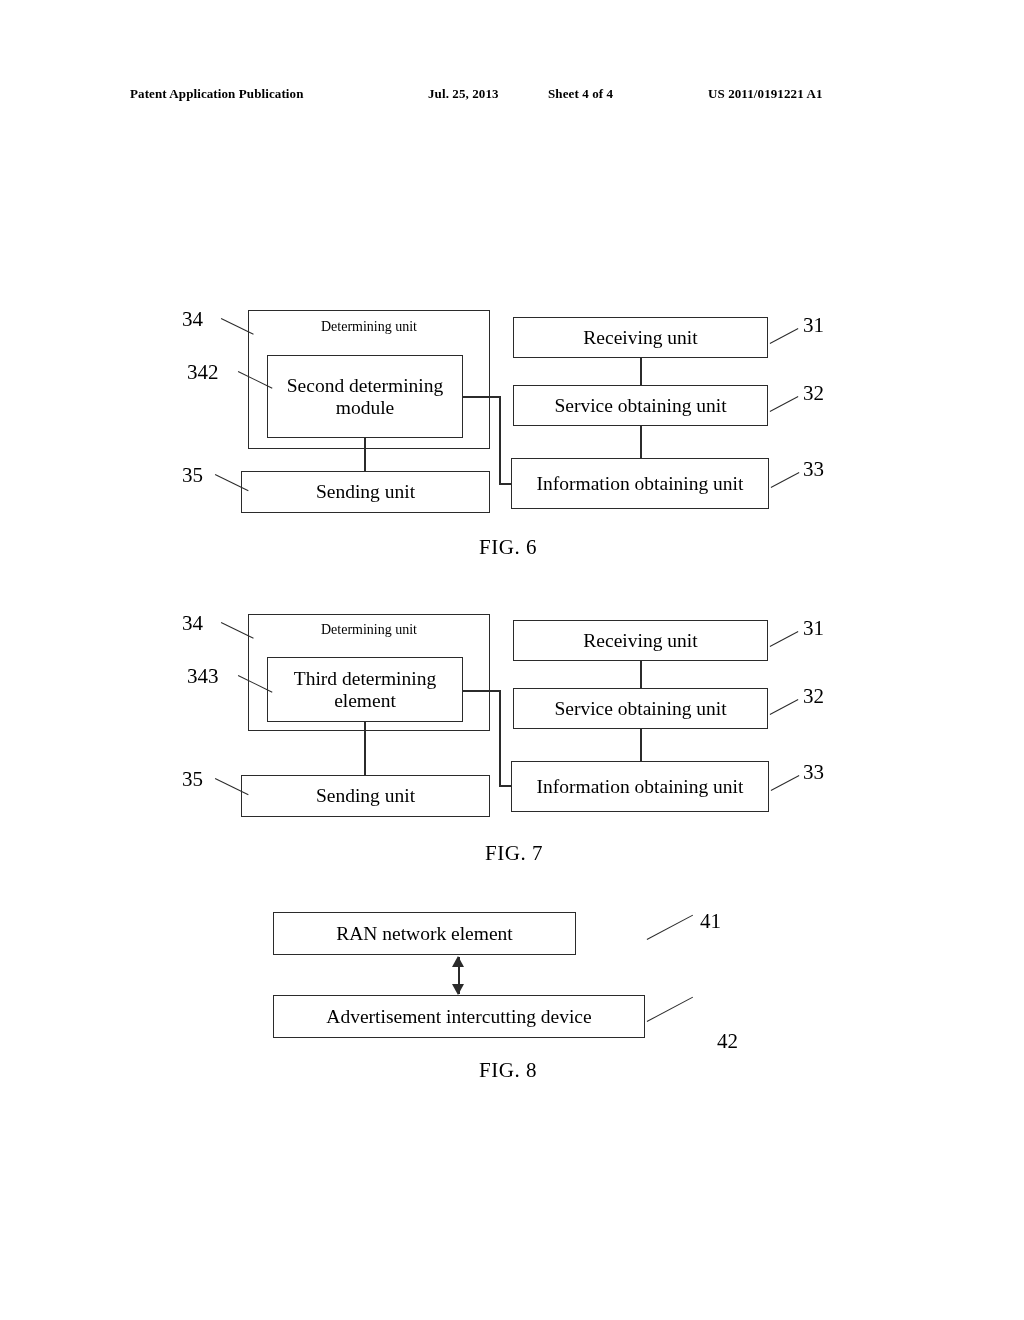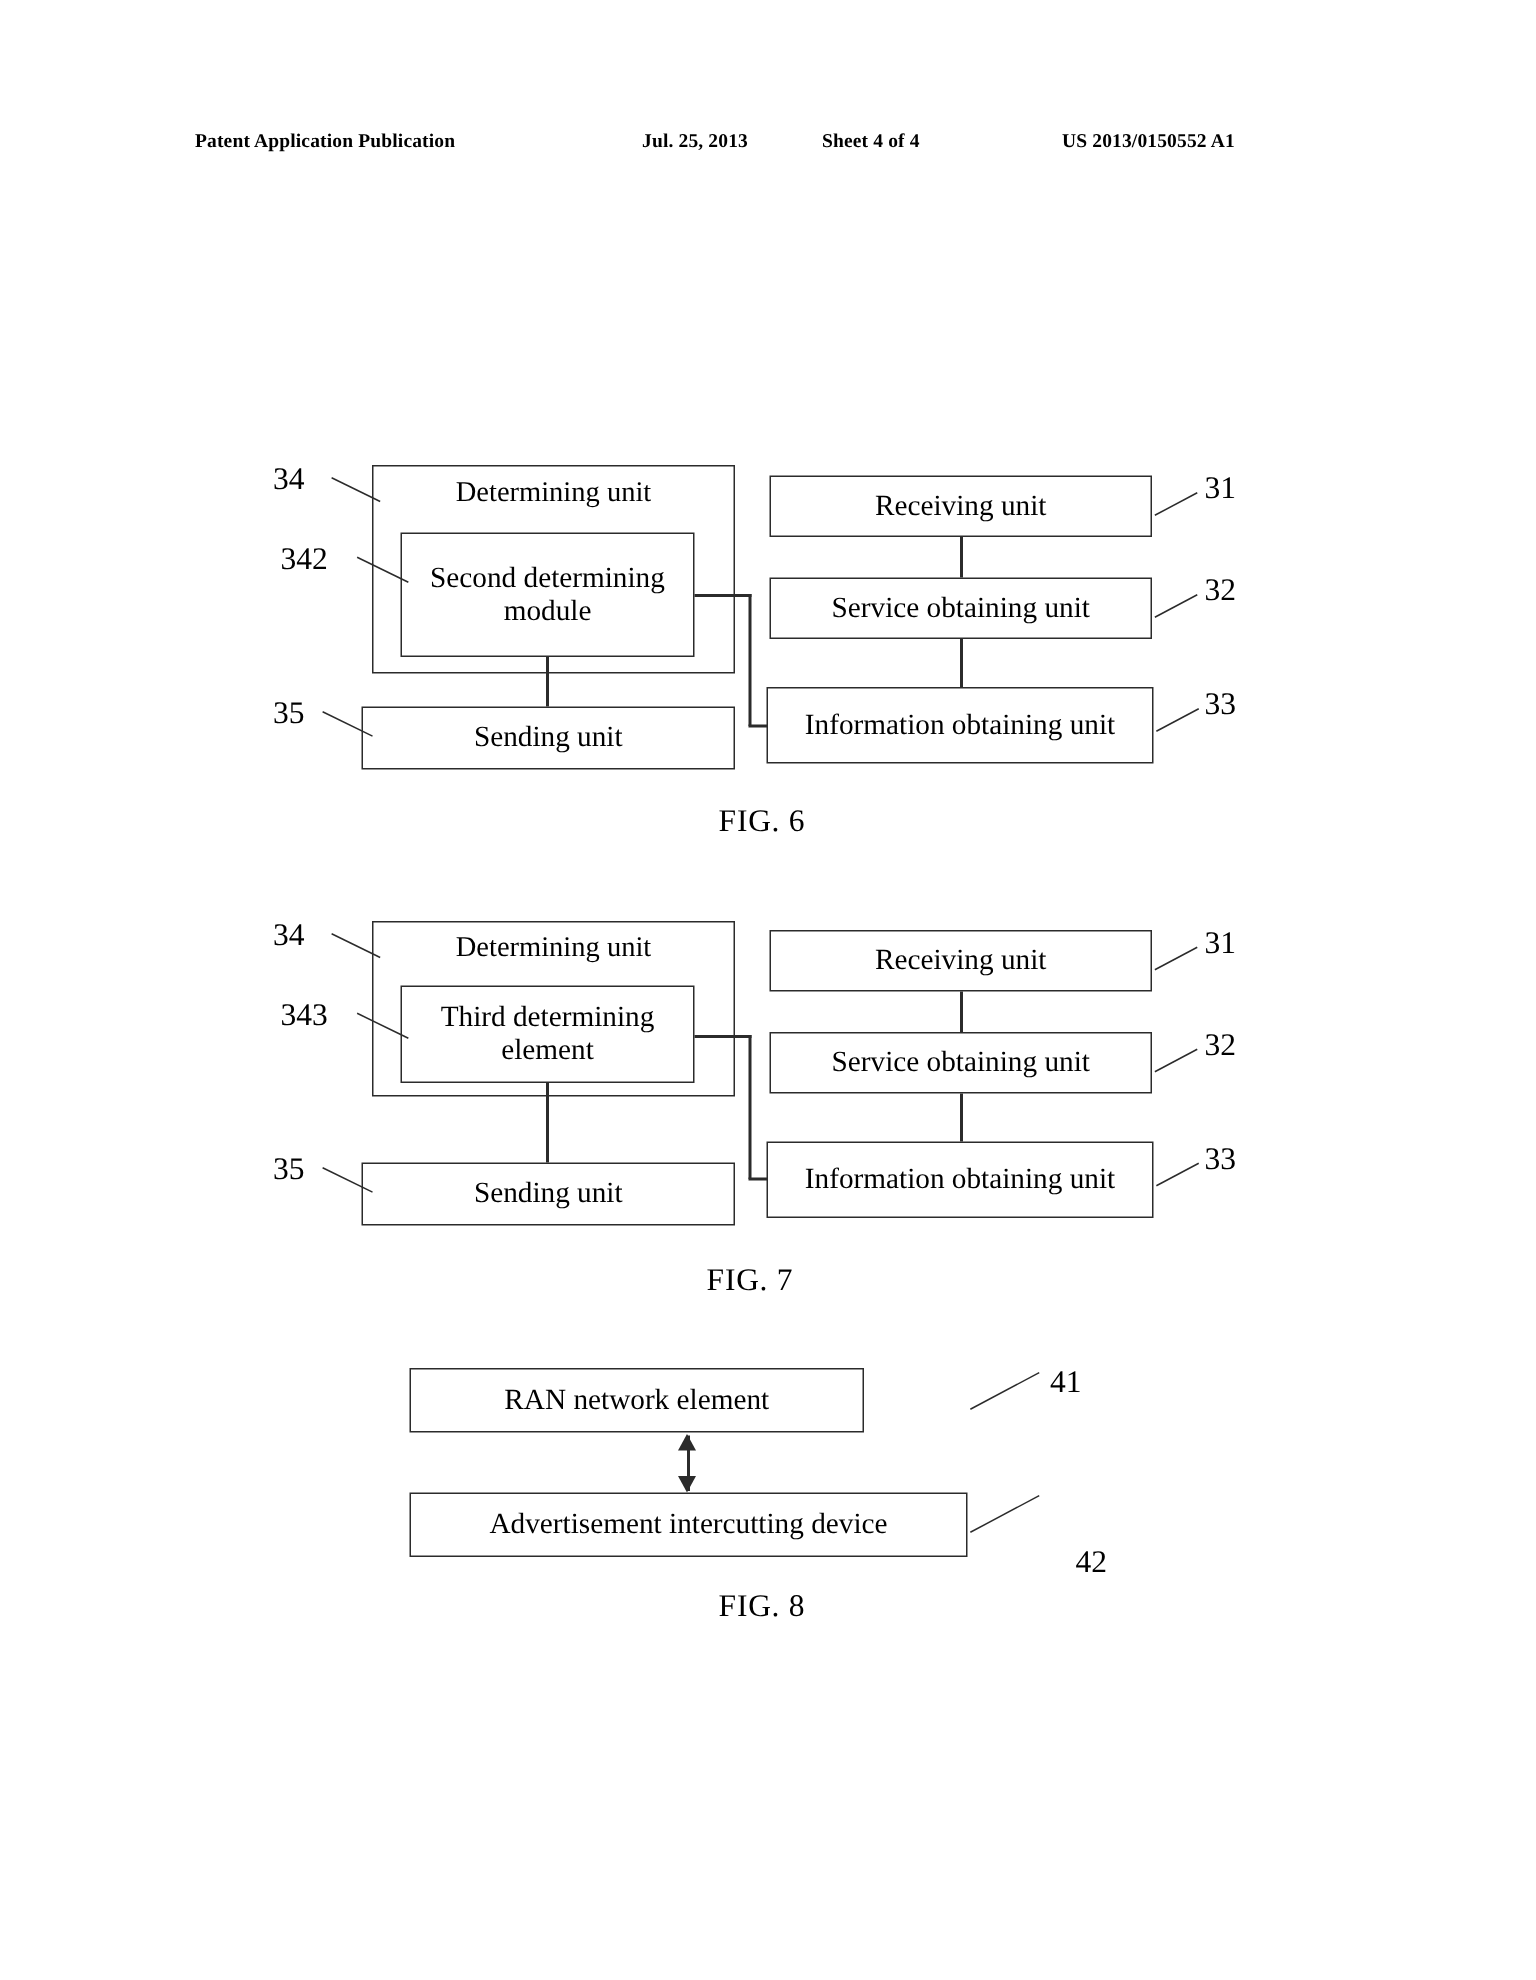--- a/index.html
+++ b/index.html
@@ -56,21 +56,21 @@
   }
   .box.outer {
     display: block;
     background: transparent;
   }
   .outer-title {
     position: absolute;
     left: 0;
     right: 0;
     text-align: center;
-    font-size: 19px;
+    font-size: 14px;
     line-height: 1.1;
   }
   .line {
     position: absolute;
     background: #2b2b2b;
   }
   .vline { width: 1.6px; }
   .hline { height: 1.6px; }
 
   
@@ -105,21 +105,21 @@
   .arrowhead.up   { border-bottom: 11px solid #2b2b2b; }
   .arrowhead.down { border-top: 11px solid #2b2b2b; }
 </style>
 </head>
 <body>
 
 <div class="page-header">
   <span class="hdr-pub">Patent Application Publication</span>
   <span class="hdr-date">Jul. 25, 2013</span>
   <span class="hdr-sheet">Sheet 4 of 4</span>
-  <span class="hdr-num">US 2013/0150552 A1</span>
+  <span class="hdr-num">US 2011/0191221 A1</span>
 </div>
 
 <div class="fig">
 
   <div class="box outer" style="left:248px; top:310px; width:242px; height:139px;">
     <div class="outer-title" style="top:8px;">Determining unit</div>
   </div>
 
   <div class="box" style="left:267px; top:355px; width:196px; height:83px;">
     <span>Second determining module</span>
@@ -213,21 +213,21 @@
 
   <div class="refnum" style="left:803px; top:618px;">31</div>
   <div class="leader" style="left:770px; top:646px; width:32px; transform:rotate(-28deg);"></div>
 
   <div class="refnum" style="left:803px; top:686px;">32</div>
   <div class="leader" style="left:770px; top:714px; width:32px; transform:rotate(-28deg);"></div>
 
   <div class="refnum" style="left:803px; top:762px;">33</div>
   <div class="leader" style="left:771px; top:790px; width:32px; transform:rotate(-28deg);"></div>
 
-  <div class="fig-caption" style="left:450px; top:841px; width:100px;">FIG. 7</div>
+  <div class="fig-caption" style="left:464px; top:841px; width:100px;">FIG. 7</div>
 </div>
 
 <div class="fig">
 
   <div class="box" style="left:273px; top:912px; width:303px; height:43px;">
     <span>RAN network element</span>
   </div>
 
   <div class="box" style="left:273px; top:995px; width:372px; height:43px;">
     <span>Advertisement intercutting device</span>

